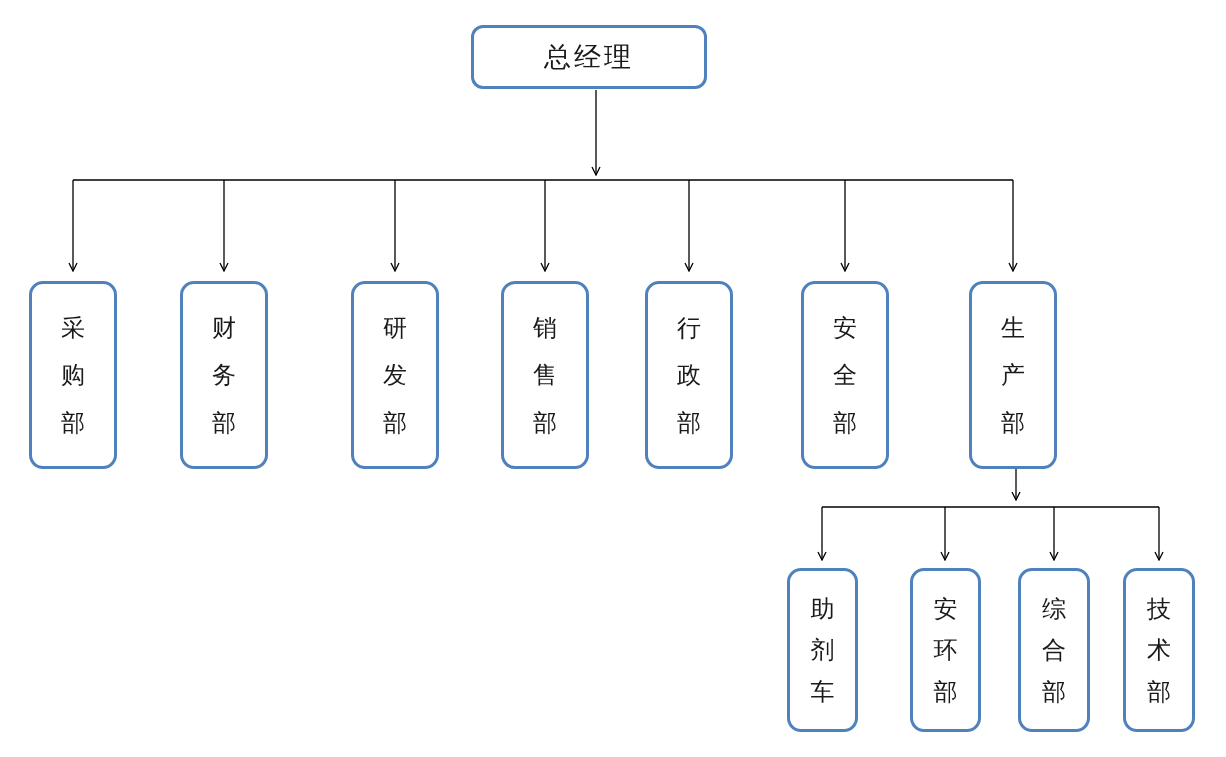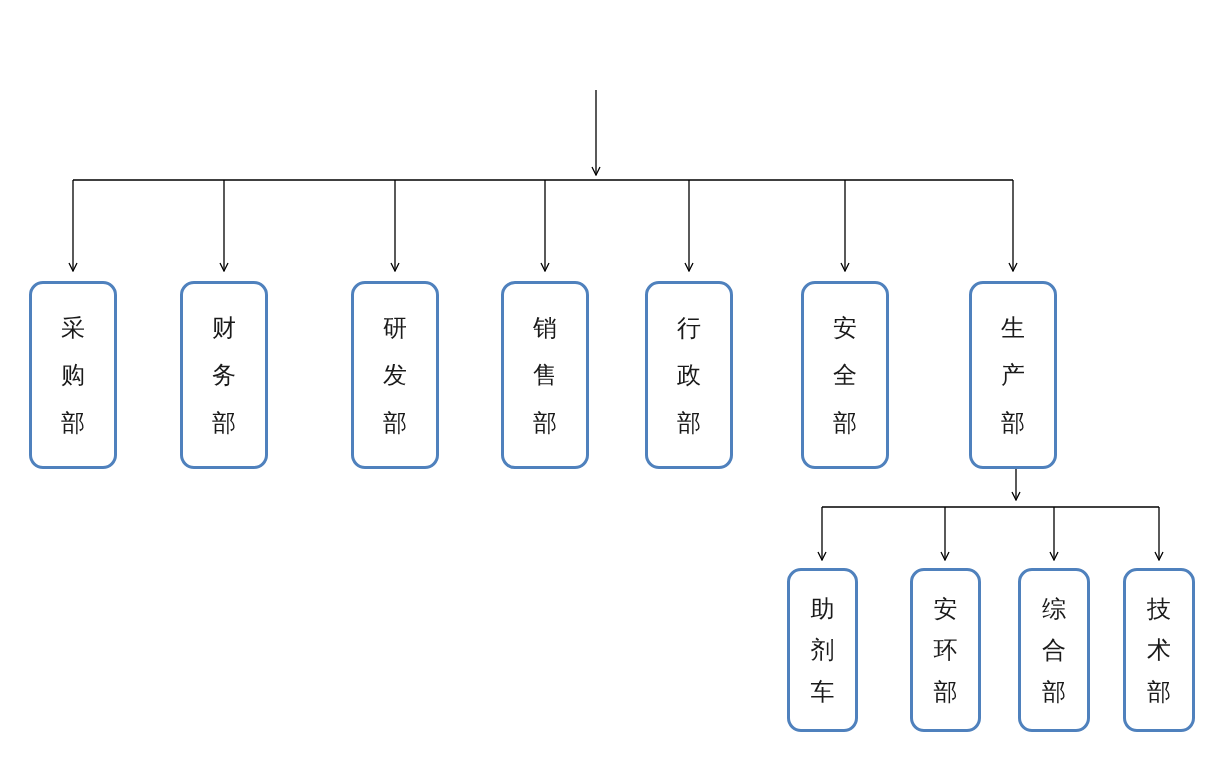--- a/index.html
+++ b/index.html
@@ -69,20 +69,21 @@
     <line x1="1016" y1="469" x2="1016" y2="500" marker-end="url(#arrow)"></line>
 
     <line x1="822" y1="507" x2="1159" y2="507"></line>
 
     <line x1="822" y1="507" x2="822" y2="560" marker-end="url(#arrow)"></line>
     <line x1="945" y1="507" x2="945" y2="560" marker-end="url(#arrow)"></line>
     <line x1="1054" y1="507" x2="1054" y2="560" marker-end="url(#arrow)"></line>
     <line x1="1159" y1="507" x2="1159" y2="560" marker-end="url(#arrow)"></line>
   </svg>
 
+  <div class="node root" style="left:471px; top:25px; width:236px; height:64px;">总经理</div>
 
   <div class="node vnode" style="left:29px; top:281px; width:88px; height:188px;">
       <span>采</span>
       <span>购</span>
       <span>部</span>
     </div>
   <div class="node vnode" style="left:180px; top:281px; width:88px; height:188px;">
       <span>财</span>
       <span>务</span>
       <span>部</span>

